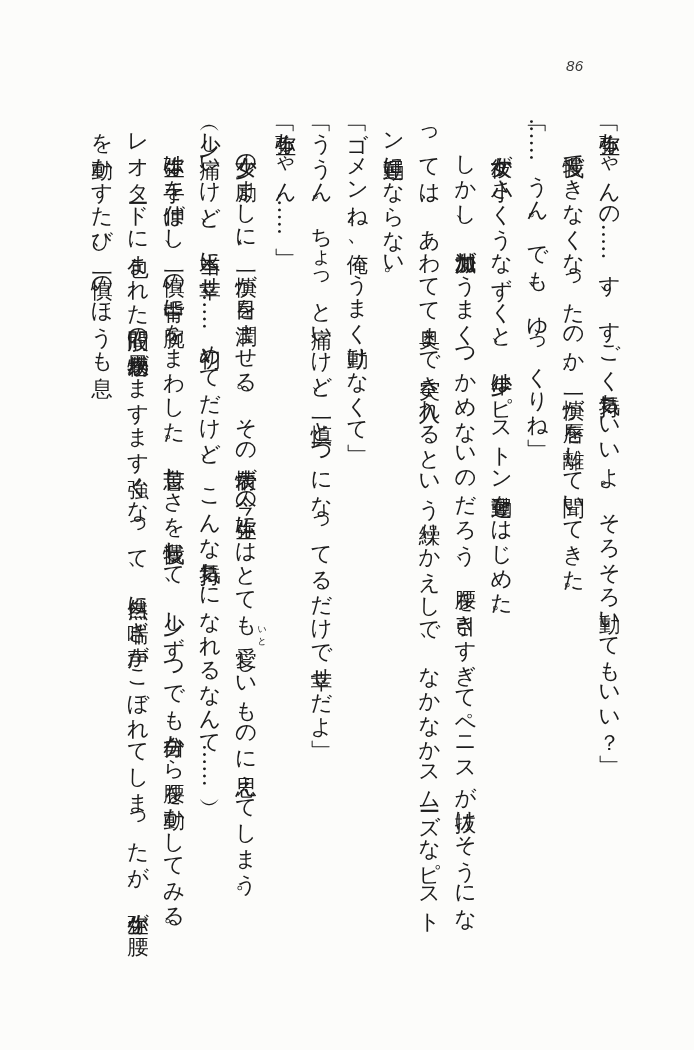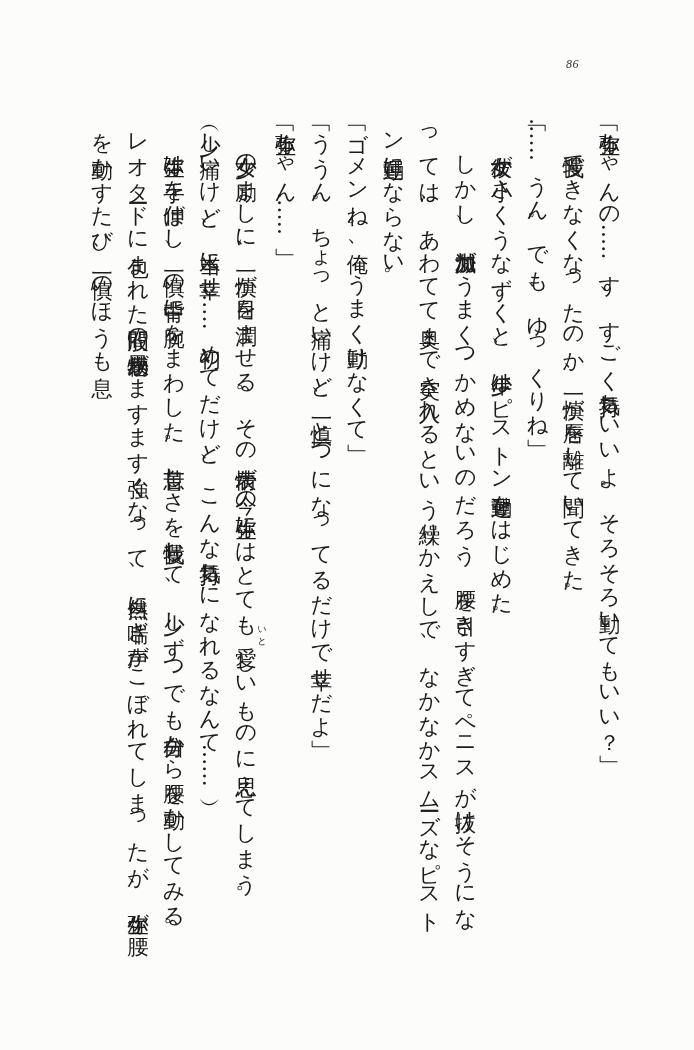--- a/index.html
+++ b/index.html
@@ -16,23 +16,23 @@
   .page {
     position: relative;
     width: 694px;
     height: 1050px;
     background: #fcfcfa;
   }
   .page-number {
     position: absolute;
     top: 57px;
     left: 566px;
-    font-family: Liberation Serif, serif;
+    font-family: Liberation Sans, sans-serif;
     font-style: italic;
-    font-size: 12px;
+    font-size: 15px;
     color: #3a3a3a;
     letter-spacing: 0.5px;
   }
   .text-block {
     position: absolute;
     top: 118px;
     left: 51px;
     width: 576px;
     height: 822px;
     writing-mode: vertical-rl;

